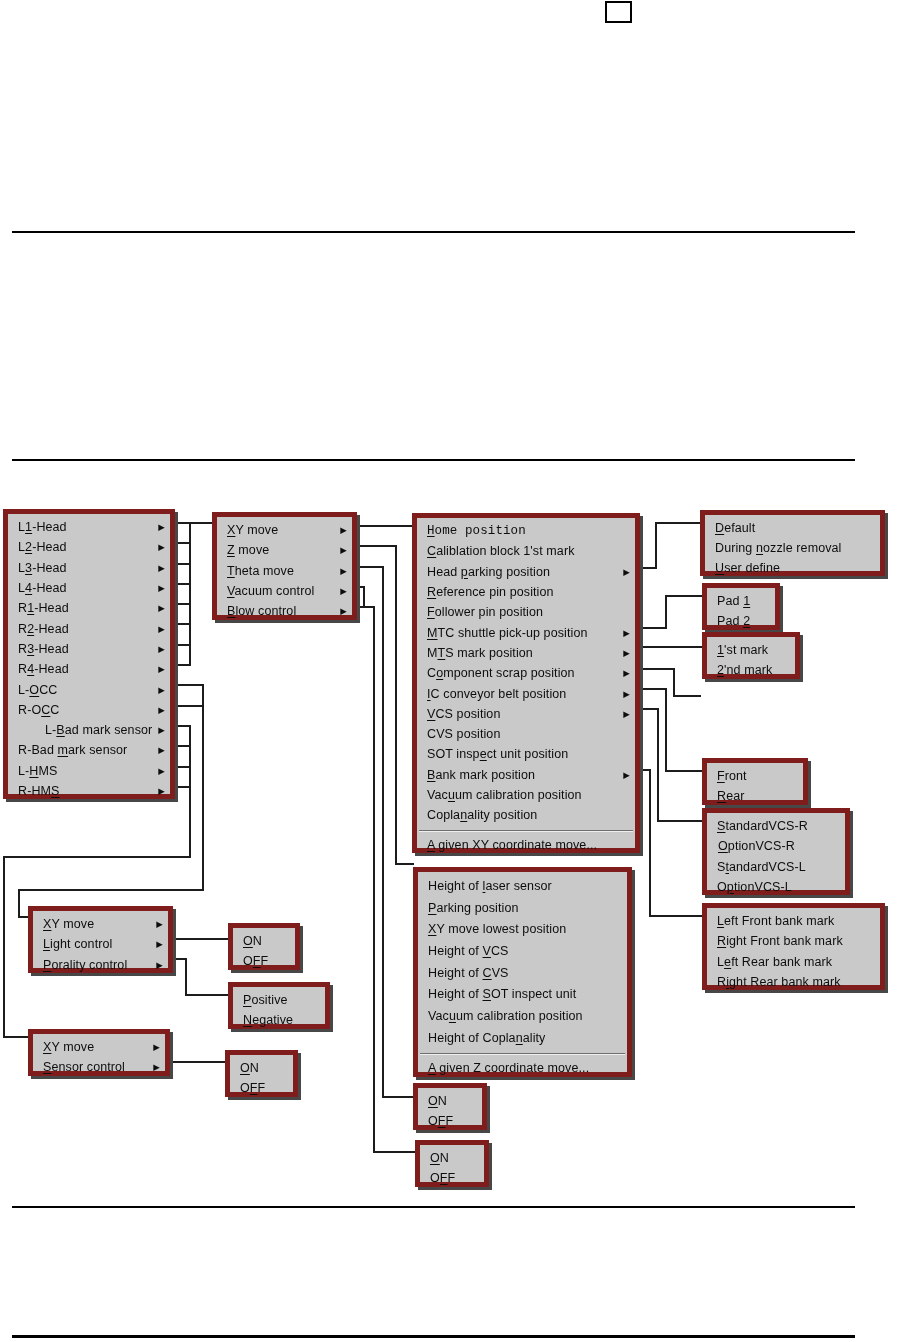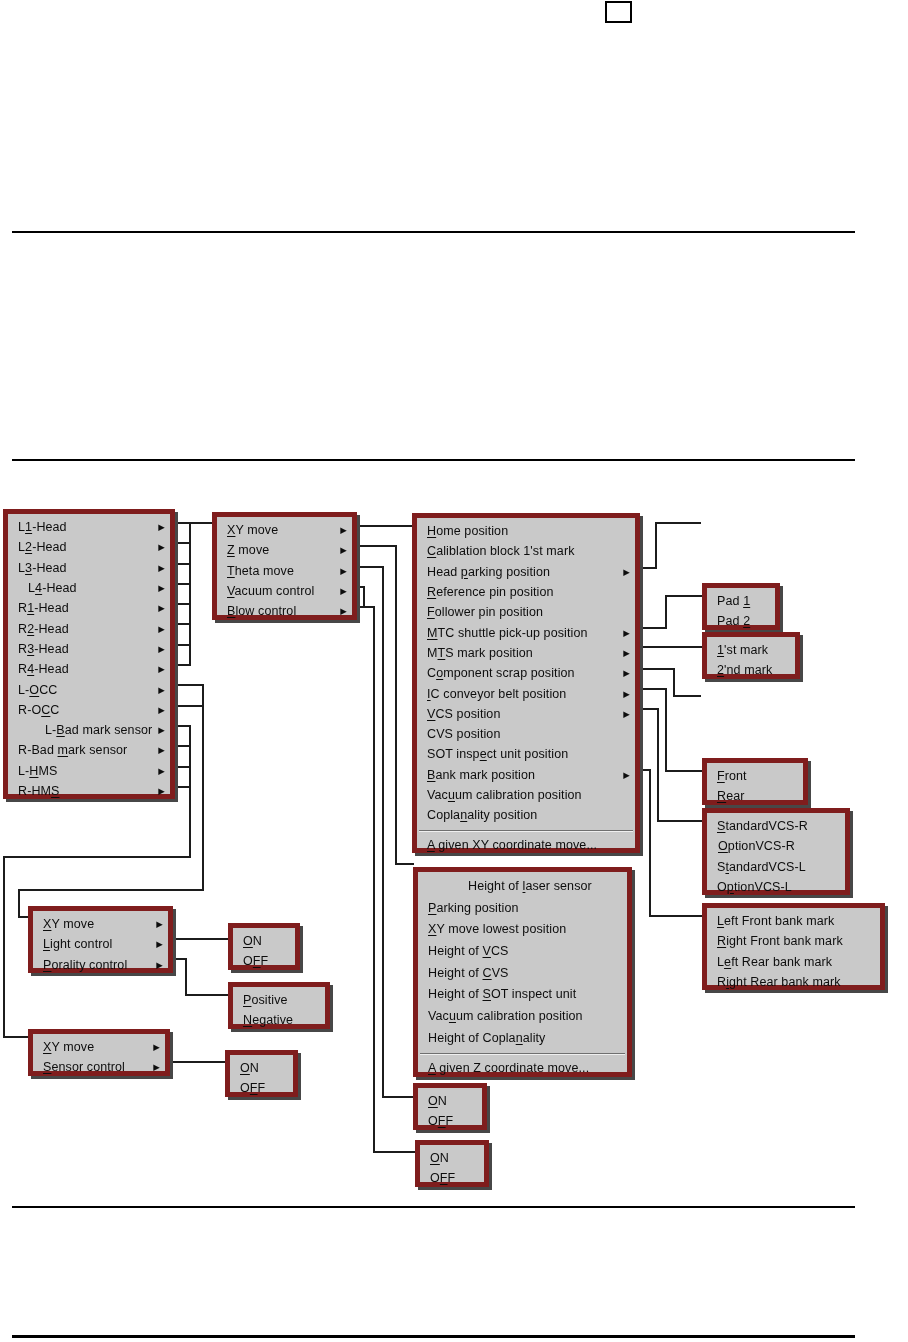--- a/index.html
+++ b/index.html
@@ -96,21 +96,21 @@
         <span class="arrow">▶</span>
       </div>
       <div class="mi" style="height: 20.3px;">
         <span><span>L</span><span class="mn">2</span><span>-Head</span></span>
         <span class="arrow">▶</span>
       </div>
       <div class="mi" style="height: 20.3px;">
         <span><span>L</span><span class="mn">3</span><span>-Head</span></span>
         <span class="arrow">▶</span>
       </div>
-      <div class="mi" style="height: 20.3px; margin-left: 10px;">
+      <div class="mi" style="height: 20.3px;">
         <span><span>L</span><span class="mn">4</span><span>-Head</span></span>
         <span class="arrow">▶</span>
       </div>
       <div class="mi" style="height: 20.3px;">
         <span><span>R</span><span class="mn">1</span><span>-Head</span></span>
         <span class="arrow">▶</span>
       </div>
       <div class="mi" style="height: 20.3px;">
         <span><span>R</span><span class="mn">2</span><span>-Head</span></span>
         <span class="arrow">▶</span>
@@ -164,21 +164,21 @@
       <div class="mi" style="height: 20.3px;">
         <span><span></span><span class="mn">V</span><span>acuum control</span></span>
         <span class="arrow">▶</span>
       </div>
       <div class="mi" style="height: 20.3px;">
         <span><span></span><span class="mn">B</span><span>low control</span></span>
         <span class="arrow">▶</span>
       </div>
     </div>
     <div class="menu" style="left: 412px; top: 513px; width: 228px; height: 339.8px;">
-      <div class="mi" style="height: 20.3px;">
+      <div class="mi" style="height: 20.3px; font-family: Liberation Mono, monospace;">
         <span><span></span><span class="mn">H</span><span>ome position</span></span>
       </div>
       <div class="mi" style="height: 20.3px;">
         <span><span></span><span class="mn">C</span><span>aliblation block 1'st mark</span></span>
       </div>
       <div class="mi" style="height: 20.3px;">
         <span><span>Head </span><span class="mn">p</span><span>arking position</span></span>
         <span class="arrow">▶</span>
       </div>
       <div class="mi" style="height: 20.3px;">
@@ -219,20 +219,31 @@
       </div>
       <div class="mi" style="height: 20.3px;">
         <span><span>Vac</span><span class="mn">u</span><span>um calibration position</span></span>
       </div>
       <div class="mi" style="height: 20.3px;">
         <span><span>Copla</span><span class="mn">n</span><span>ality position</span></span>
       </div>
       <div class="sep" style="height: 9px;"></div>
       <div class="mi" style="height: 20.3px;">
         <span><span></span><span class="mn">A</span><span> given XY coordinate move...</span></span>
+      </div>
+    </div>
+    <div class="menu" style="left: 700px; top: 510px; width: 185px; height: 66px;">
+      <div class="mi" style="height: 20px;">
+        <span><span></span><span class="mn">D</span><span>efault</span></span>
+      </div>
+      <div class="mi" style="height: 20px;">
+        <span><span>During </span><span class="mn">n</span><span>ozzle removal</span></span>
+      </div>
+      <div class="mi" style="height: 20px;">
+        <span><span></span><span class="mn">U</span><span>ser define</span></span>
       </div>
     </div>
     <div class="menu" style="left: 702px; top: 583px; width: 78px; height: 46.6px;">
       <div class="mi" style="height: 20.3px;">
         <span><span>Pad </span><span class="mn">1</span><span></span></span>
       </div>
       <div class="mi" style="height: 20.3px;">
         <span><span>Pad </span><span class="mn">2</span><span></span></span>
       </div>
     </div>
@@ -274,21 +285,21 @@
         <span><span></span><span class="mn">R</span><span>ight Front bank mark</span></span>
       </div>
       <div class="mi" style="height: 20.3px;">
         <span><span>L</span><span class="mn">e</span><span>ft Rear bank mark</span></span>
       </div>
       <div class="mi" style="height: 20.3px;">
         <span><span>R</span><span class="mn">i</span><span>ght Rear bank mark</span></span>
       </div>
     </div>
     <div class="menu" style="left: 413px; top: 867px; width: 219px; height: 210.3px;">
-      <div class="mi" style="height: 21.7px; margin-left: 40px;">
+      <div class="mi" style="height: 21.7px;">
         <span><span>Height of </span><span class="mn">l</span><span>aser sensor</span></span>
       </div>
       <div class="mi" style="height: 21.7px;">
         <span><span></span><span class="mn">P</span><span>arking position</span></span>
       </div>
       <div class="mi" style="height: 21.7px;">
         <span><span></span><span class="mn">X</span><span>Y move lowest position</span></span>
       </div>
       <div class="mi" style="height: 21.7px;">
         <span><span>Height of </span><span class="mn">V</span><span>CS</span></span>

